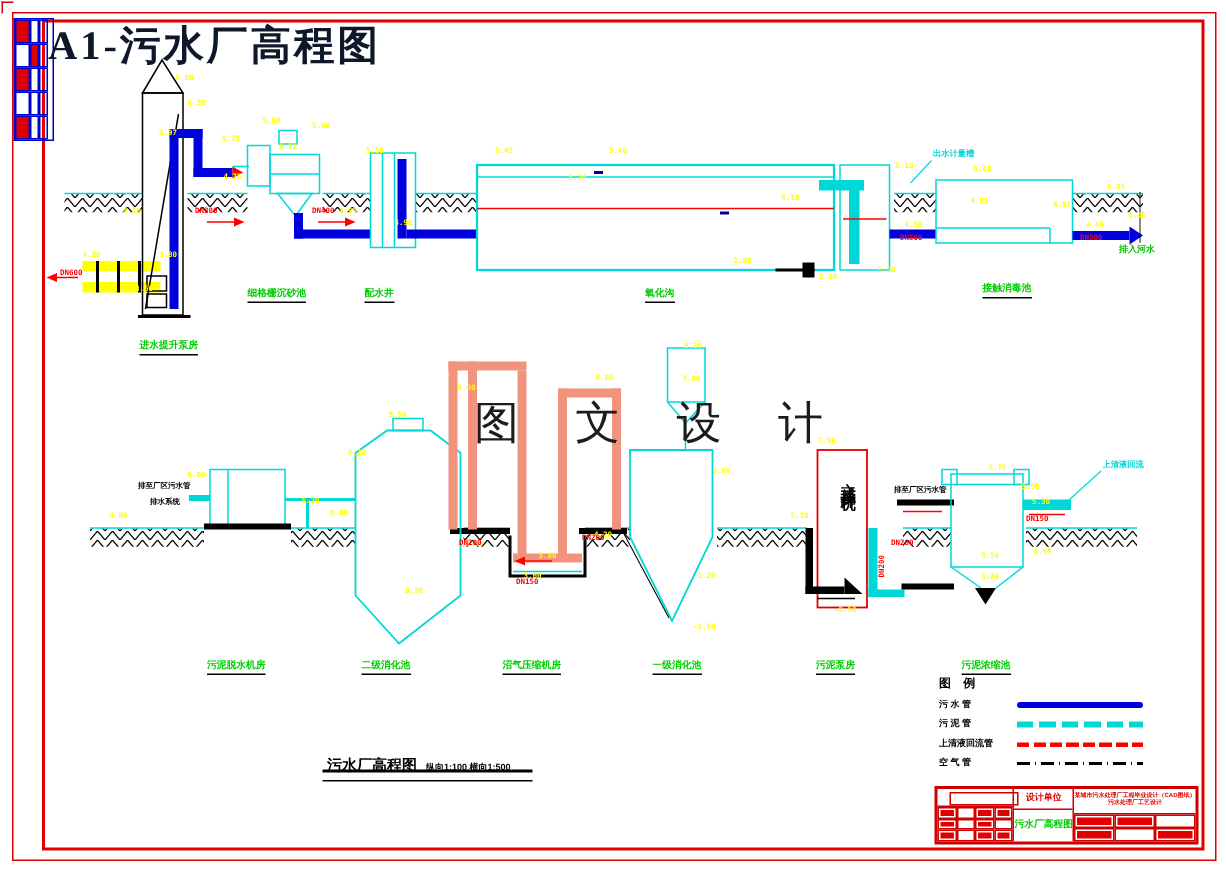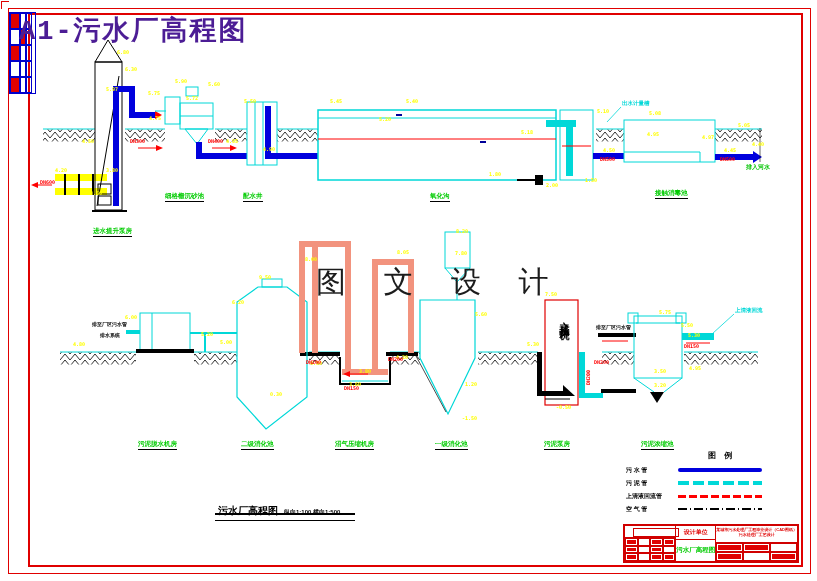--- a/index.html
+++ b/index.html
@@ -8,22 +8,22 @@
   
   .frame-outer{position:absolute;left:8px;top:8px;width:801px;height:564px;border:1px solid #e00000;}
   .frame-inner{position:absolute;left:28px;top:13px;width:771px;height:550px;border:2px solid #e00000;}
   .cropmark{position:absolute;left:1px;top:1px;width:7px;height:7px;border-left:1px solid #e00000;border-top:1px solid #e00000;}
   
   .sigtable{position:absolute;left:9px;top:12px;width:25px;height:80px;border:1px solid #0000cc;
             display:grid;grid-template-columns:10px 6px 6px;grid-template-rows:repeat(5,1fr);}
   .sigtable>div{border:1px solid #0000cc;}
   .sigtable>div.red{background:#e00000;}
   
-  .sheet-title{position:absolute;left:19px;top:12px;font-family:Liberation Mono, monospace;
-               font-weight:bold;font-size:27px;color:#4c1d95;letter-spacing:2px;white-space:nowrap;}
+  .sheet-title{position:absolute;left:32px;top:12px;font-family:Liberation Serif, serif;
+               font-weight:bold;font-size:27px;color:#0f172a;letter-spacing:2px;white-space:nowrap;}
   
   .watermark{position:absolute;left:316px;top:262px;font-size:30px;color:#1c1c1c;
              font-family:"DejaVu Serif",serif;letter-spacing:14px;white-space:nowrap;}
   
   .tag,.red-mark,.cyan-note,.black-note,.green-note,.unit-label{position:absolute;white-space:nowrap;line-height:1;}
   .tag{color:#ffff00;font:bold 5px/1 "DejaVu Sans Mono",monospace;}
   .red-mark{color:#ff0000;font:bold 5px/1 "DejaVu Sans Mono",monospace;}
   .red-mark.rot{transform:rotate(-90deg);transform-origin:left top;}
   .cyan-note{color:#00d8d8;font:bold 5.5px/1 "Liberation Sans",sans-serif;}
   .black-note{color:#000;font:bold 5px/1 "Liberation Sans",sans-serif;}
@@ -39,21 +39,21 @@
   .draw-title .scale{font:bold 6px/1 "Liberation Sans",sans-serif;margin-left:6px;}
   .draw-title .rule{position:absolute;left:-3px;top:13px;width:140px;height:5px;
         border-top:2px solid #000;border-bottom:1px solid #000;}
   
   .notes{position:absolute;left:395px;top:465px;width:195px;color:#000;}
   .notes .head{font:bold 9px/1 "Liberation Sans",sans-serif;letter-spacing:4px;margin-left:48px;}
   .notes ol{margin:6px 0 0 0;padding:0;list-style:none;}
   .notes li{font:bold 6.5px/1.45 "Liberation Sans",sans-serif;white-space:nowrap;}
   
   .legend{position:absolute;left:626px;top:452px;width:170px;}
-  .legend .head{font:bold 8px/1 "Liberation Sans",sans-serif;letter-spacing:3px;margin-left:82px;color:#000;}
+  .legend .head{font:bold 8px/1 "Liberation Sans",sans-serif;letter-spacing:3px;color:#000;}
   .legend .row{display:flex;align-items:center;margin-top:7px;}
   .legend .lab{width:52px;font:bold 6px/1 "Liberation Sans",sans-serif;color:#000;white-space:nowrap;}
   .leg-line{width:84px;height:4px;}
   .leg-sewage{background:#0000dd;height:4px;border-radius:2px;}
   .leg-sludge{background:repeating-linear-gradient(90deg,#00d8d8 0 11px,transparent 11px 15px);height:4px;}
   .leg-supern{background:repeating-linear-gradient(90deg,#ff0000 0 8px,transparent 8px 11px);height:3px;}
   .leg-air{background:repeating-linear-gradient(90deg,#000 0 9px,transparent 9px 12px,#000 12px 13px,transparent 13px 16px);height:2px;}
   
   .tblock{position:absolute;left:623px;top:524px;width:176px;height:39px;border:2px solid #d00000;
           display:flex;box-sizing:border-box;background:#fff;}

